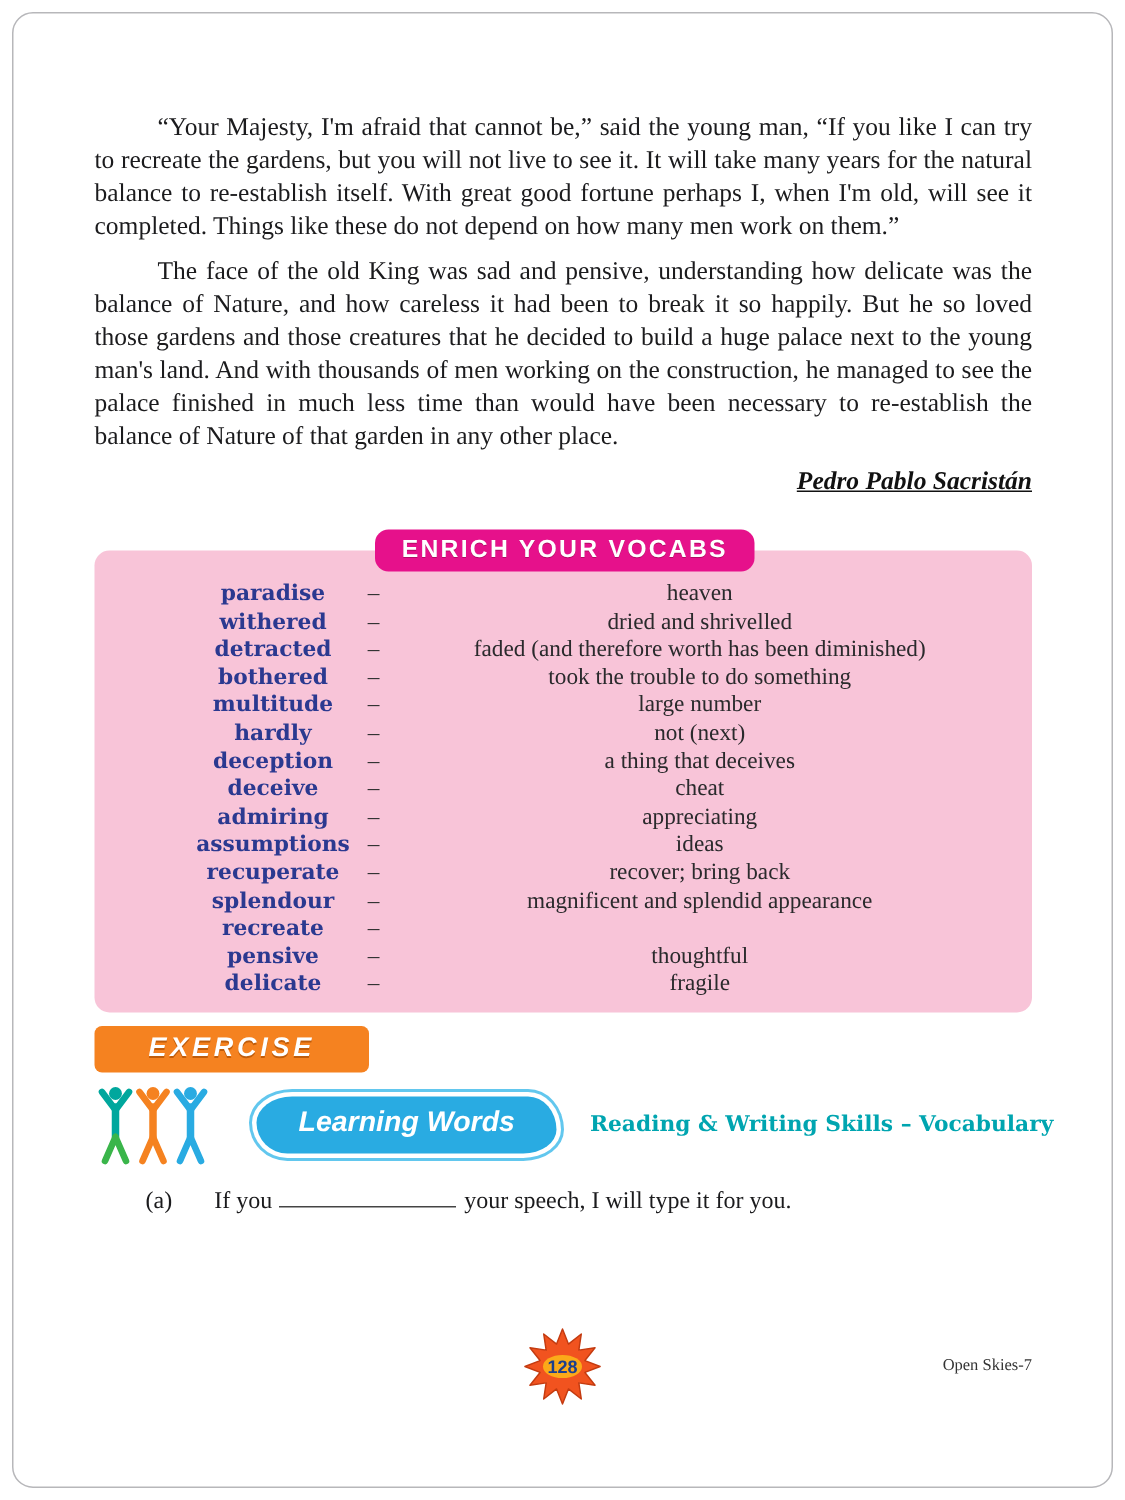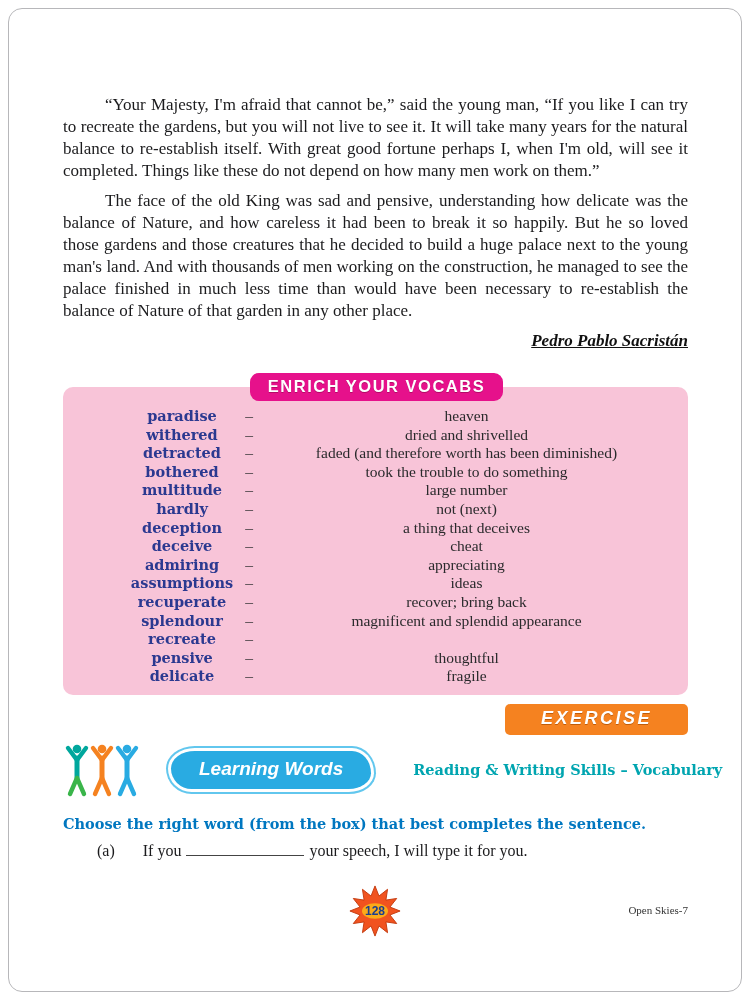--- a/index.html
+++ b/index.html
@@ -12,21 +12,21 @@
     color:#1d1d1f;
   }
   .page-border {
     position:absolute; inset:8px;
     border:1.5px solid #b7b7ba;
     border-radius:14px;
     pointer-events:none;
   }
   .content {
     position:absolute; left:63px; right:62px; top:0;
-    padding-top:94px;
+    padding-top:74px;
   }
   .para {
     font-size:17px; line-height:22px;
     text-align:justify; text-indent:42px;
     color:#1b1b1d;
   }
   .para + .para { margin-top:8px; }
   .author {
     text-align:right;
     font-weight:bold; font-style:italic;
@@ -50,21 +50,21 @@
     border-radius:10px;
     margin-top:-14px;
     padding:20px 16px 9px 16px;
   }
   .vocab-row { display:flex; font-size:15.5px; line-height:18.6px;margin-left:48px; }
   .vocab-word  { width:110px; color:#2b3990; font-weight:bold; font-family:"DejaVu Serif", serif; font-size:14.5px; }
   .vocab-dash  { width:24px; color:#333; }
   .vocab-meaning { flex:1; color:#2a2a2c; }
 
   
-  .exercise-wrap { text-align:right; margin-top:9px; }
+  .exercise-wrap { text-align:left; margin-top:9px; }
   .exercise-banner {
     display:inline-block;
     background:#f58220; color:#fff;
     font-family:"Liberation Sans", sans-serif;
     font-weight:bold; font-style:italic;
     font-size:18px; letter-spacing:2.5px;
     padding:4px 36px 6px; border-radius:5px;
     text-shadow:0 1px 0 #c05c0a;
   }
 
@@ -76,21 +76,21 @@
     font-family:"Liberation Sans", sans-serif;
     font-style:italic; font-weight:bold; font-size:19px;
     padding:7px 28px 9px;
     border-radius:30px 24px 28px 26px / 22px 28px 20px 26px;
     margin-left:30px;
     box-shadow:0 0 0 3px #fff, 0 0 0 5px #62c7ee;
     white-space:nowrap;
     text-align:right;
   }
   .skills-label {
-    margin-left:42px;
+    margin-left:22px;
     color:#00a5b0; font-weight:bold;
     font-family:"DejaVu Serif", serif;
     font-size:14.5px;
     white-space:nowrap;
   }
 
   .instruction {
     margin-top:14px;
     color:#0077c0; font-weight:bold;
     font-family:"DejaVu Serif", serif;
@@ -244,21 +244,20 @@
         <circle cx="64" cy="7" r="4.3" fill="#29abe2"></circle>
         <path d="M55 6 L64 18 L73 6" stroke="#29abe2" stroke-width="4.4"></path>
         <path d="M64 16 L64 36" stroke="#29abe2" stroke-width="5"></path>
         <path d="M64 36 L57 52 M64 36 L71 52" stroke="#29abe2" stroke-width="4.4"></path>
       </g>
     </svg>
     <div class="cloud-badge">Learning Words</div>
     <div class="skills-label">Reading &amp; Writing Skills – Vocabulary</div>
   </div>
 
-  <p class="instruction">Choose the right word (from the box) that best completes the sentence.</p>
 
   <div class="question-row">
     <span class="q-label">(a)</span><span>If you</span><span class="blank"></span><span>your speech, I will type it for you.</span>
   </div>
 
 </div>
 
 <svg class="star" viewBox="0 0 56 56">
   <polygon points="28,2 32.1,12.5 41,5.5 39.3,16.7 50.5,15 43.5,23.9 54,28 43.5,32.1 50.5,41 39.3,39.3 41,50.5 32.1,43.5 28,54 23.9,43.5 15,50.5 16.7,39.3 5.5,41 12.5,32.1 2,28 12.5,23.9 5.5,15 16.7,16.7 15,5.5 23.9,12.5" fill="#f1531f" stroke="#c43b10" stroke-width="1" stroke-linejoin="round"></polygon>
   <ellipse cx="28" cy="28" rx="13.5" ry="8" fill="#fbaa19"></ellipse>

